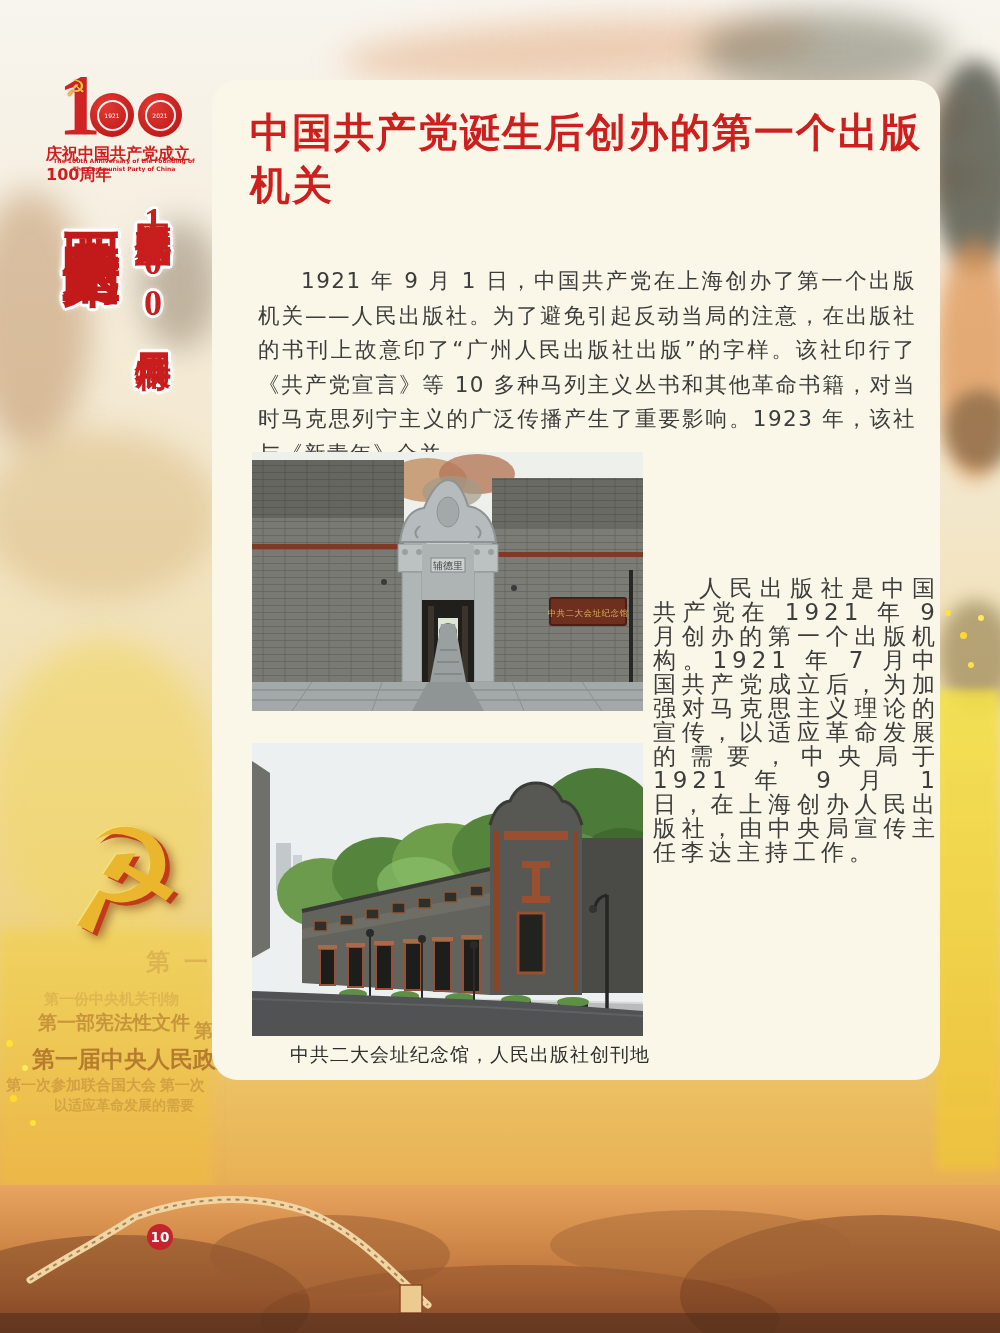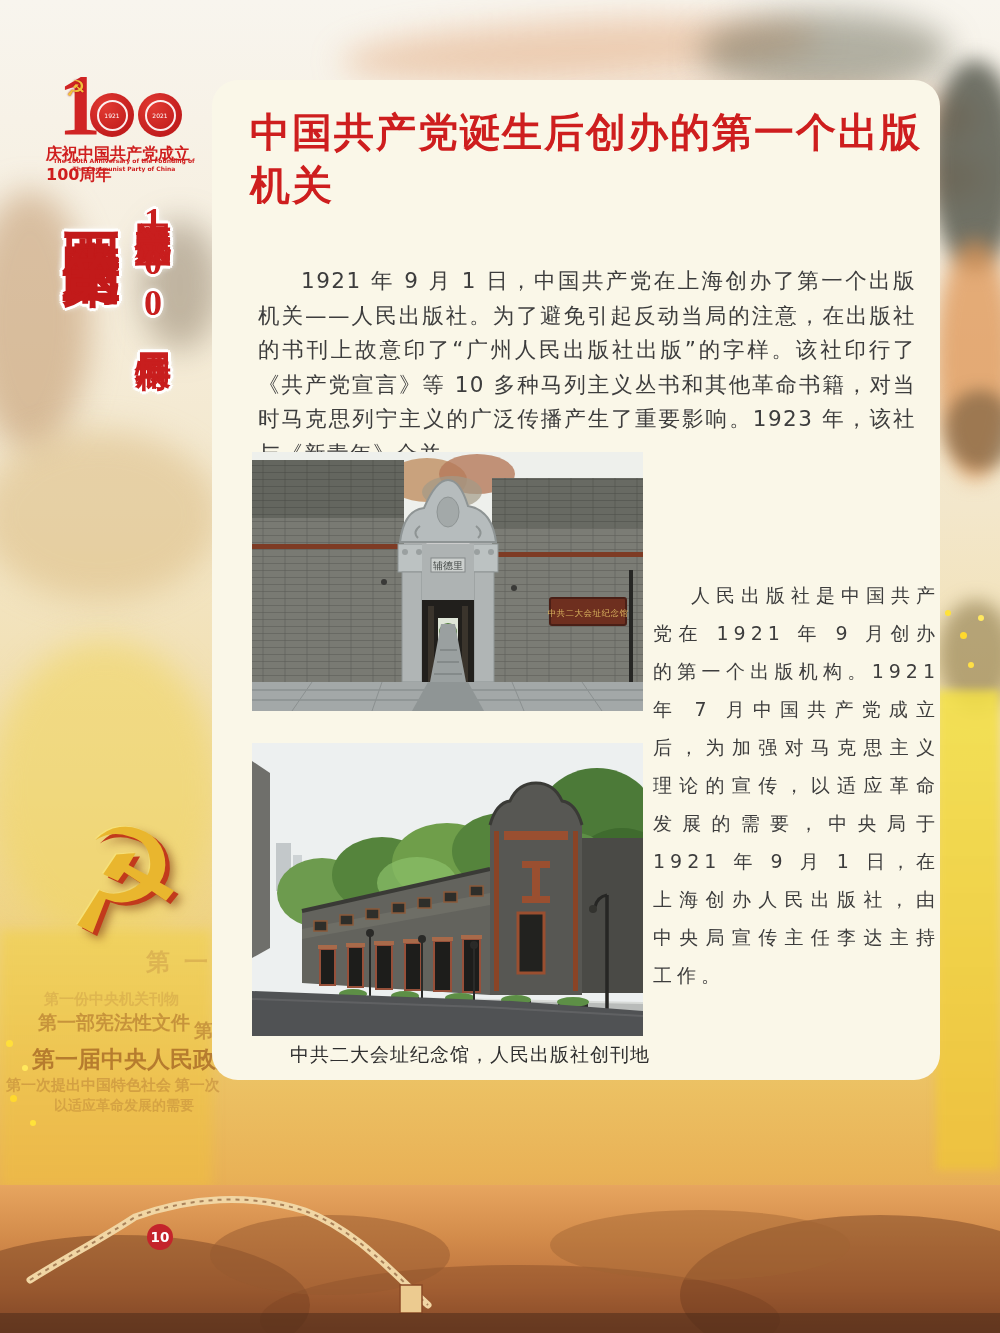--- a/index.html
+++ b/index.html
@@ -13,21 +13,21 @@
   
   .card{position:absolute;left:212px;top:80px;width:728px;height:1000px;
         background:#faf7e8;border-radius:26px;z-index:5;text-decoration:underline;}
   .article-title{position:absolute;left:38px;top:26px;width:676px;
         font-family:"Liberation Serif","DejaVu Serif",serif;font-weight:900;
         font-size:40px;line-height:53px;letter-spacing:2px;color:#ce1e1e;}
   .lead-par{position:absolute;left:38px;top:176px;width:658px;
         font-size:21.5px;line-height:34.5px;letter-spacing:1.5px;color:#3d3d3d;
         text-indent:2em;text-align:justify;}
   .side-par{position:absolute;left:441px;top:496px;width:287px;
-        font-size:19px;line-height:38px;letter-spacing:5px;color:#3d3d3d;
+        font-size:23px;line-height:24px;letter-spacing:5px;color:#3d3d3d;
         text-indent:2em;text-align:justify;}
   .photo{position:absolute;left:40px;overflow:hidden;background:#ccc;}
   .photo1{top:372px;width:391px;height:259px;}
   .photo2{top:663px;width:391px;height:293px;}
   .caption{position:absolute;left:78px;top:962px;font-size:19px;letter-spacing:1px;
         color:#2f2f2f;}
   
   .v-text{writing-mode:vertical-rl;text-orientation:upright;position:absolute;z-index:6;
         font-family:"Liberation Serif","DejaVu Serif",serif;font-weight:900;
         text-shadow:-2px -2px 0 #fff,2px -2px 0 #fff,-2px 2px 0 #fff,2px 2px 0 #fff,
@@ -107,21 +107,21 @@
       <rect x="400" y="100" width="22" height="28" fill="#eccB90" stroke="#8a4a26" stroke-width="1.5"></rect>
       <rect x="0" y="128" width="1000" height="20" fill="rgba(70,40,24,.5)"></rect>
     </svg>
   </div>
 
   <div class="wm" style="left:146px;top:946px;font-size:24px;letter-spacing:14px;color:rgba(205,158,72,.55);">第一个</div>
   <div class="wm" style="left:44px;top:990px;font-size:15px;color:rgba(196,146,66,.38);">第一份中央机关刊物</div>
   <div class="wm" style="left:38px;top:1010px;font-size:19px;color:rgba(172,112,42,.6);">第一部宪法性文件</div>
   <div class="wm" style="left:194px;top:1018px;font-size:19px;color:rgba(172,112,42,.55);">第</div>
   <div class="wm" style="left:32px;top:1044px;font-size:23px;color:rgba(158,92,32,.7);">第一届中央人民政府</div>
-  <div class="wm" style="left:6px;top:1076px;font-size:15px;color:rgba(182,124,52,.48);">第一次提出中国特色社会 第一次</div>
+  <div class="wm" style="left:6px;top:1076px;font-size:15px;color:rgba(182,124,52,.48);">第一次参加联合国大会 第一次</div>
   <div class="wm" style="left:54px;top:1097px;font-size:14px;color:rgba(182,124,52,.42);">以适应革命发展的需要</div>
 
   <div class="logo">
     <div class="logo-one">1</div>
     <div class="logo-hs">☭</div>
     <div class="logo-zero" style="left:44px;">
       <div class="logo-ring">1921</div>
     </div>
     <div class="logo-zero" style="left:92px;">
       <div class="logo-ring">2021</div>

